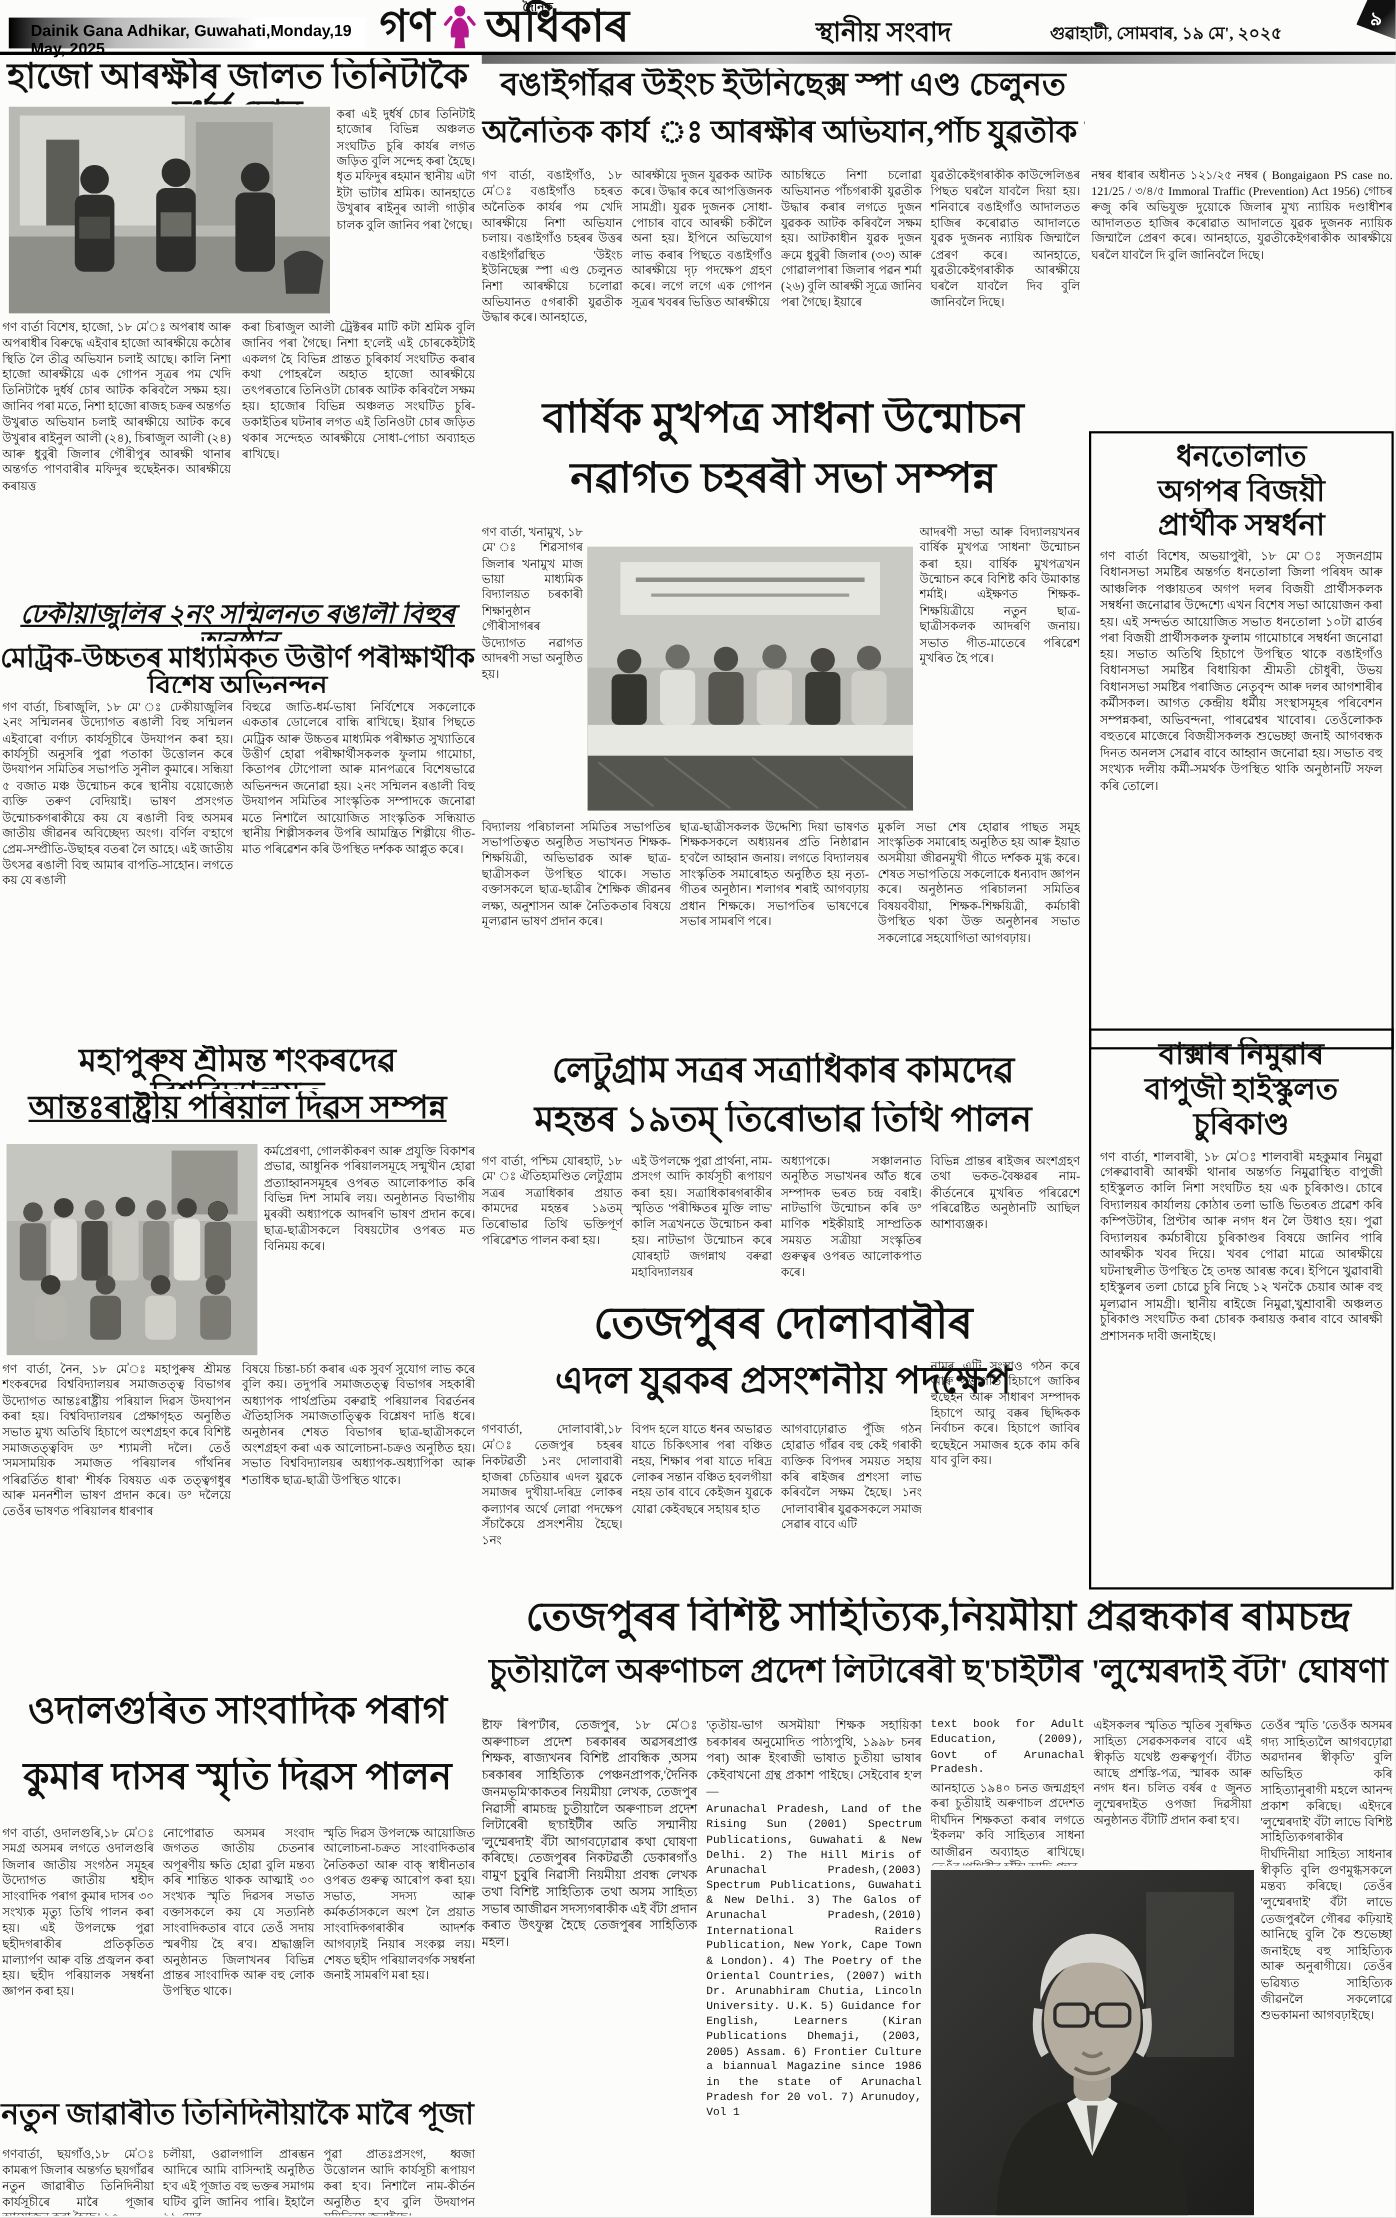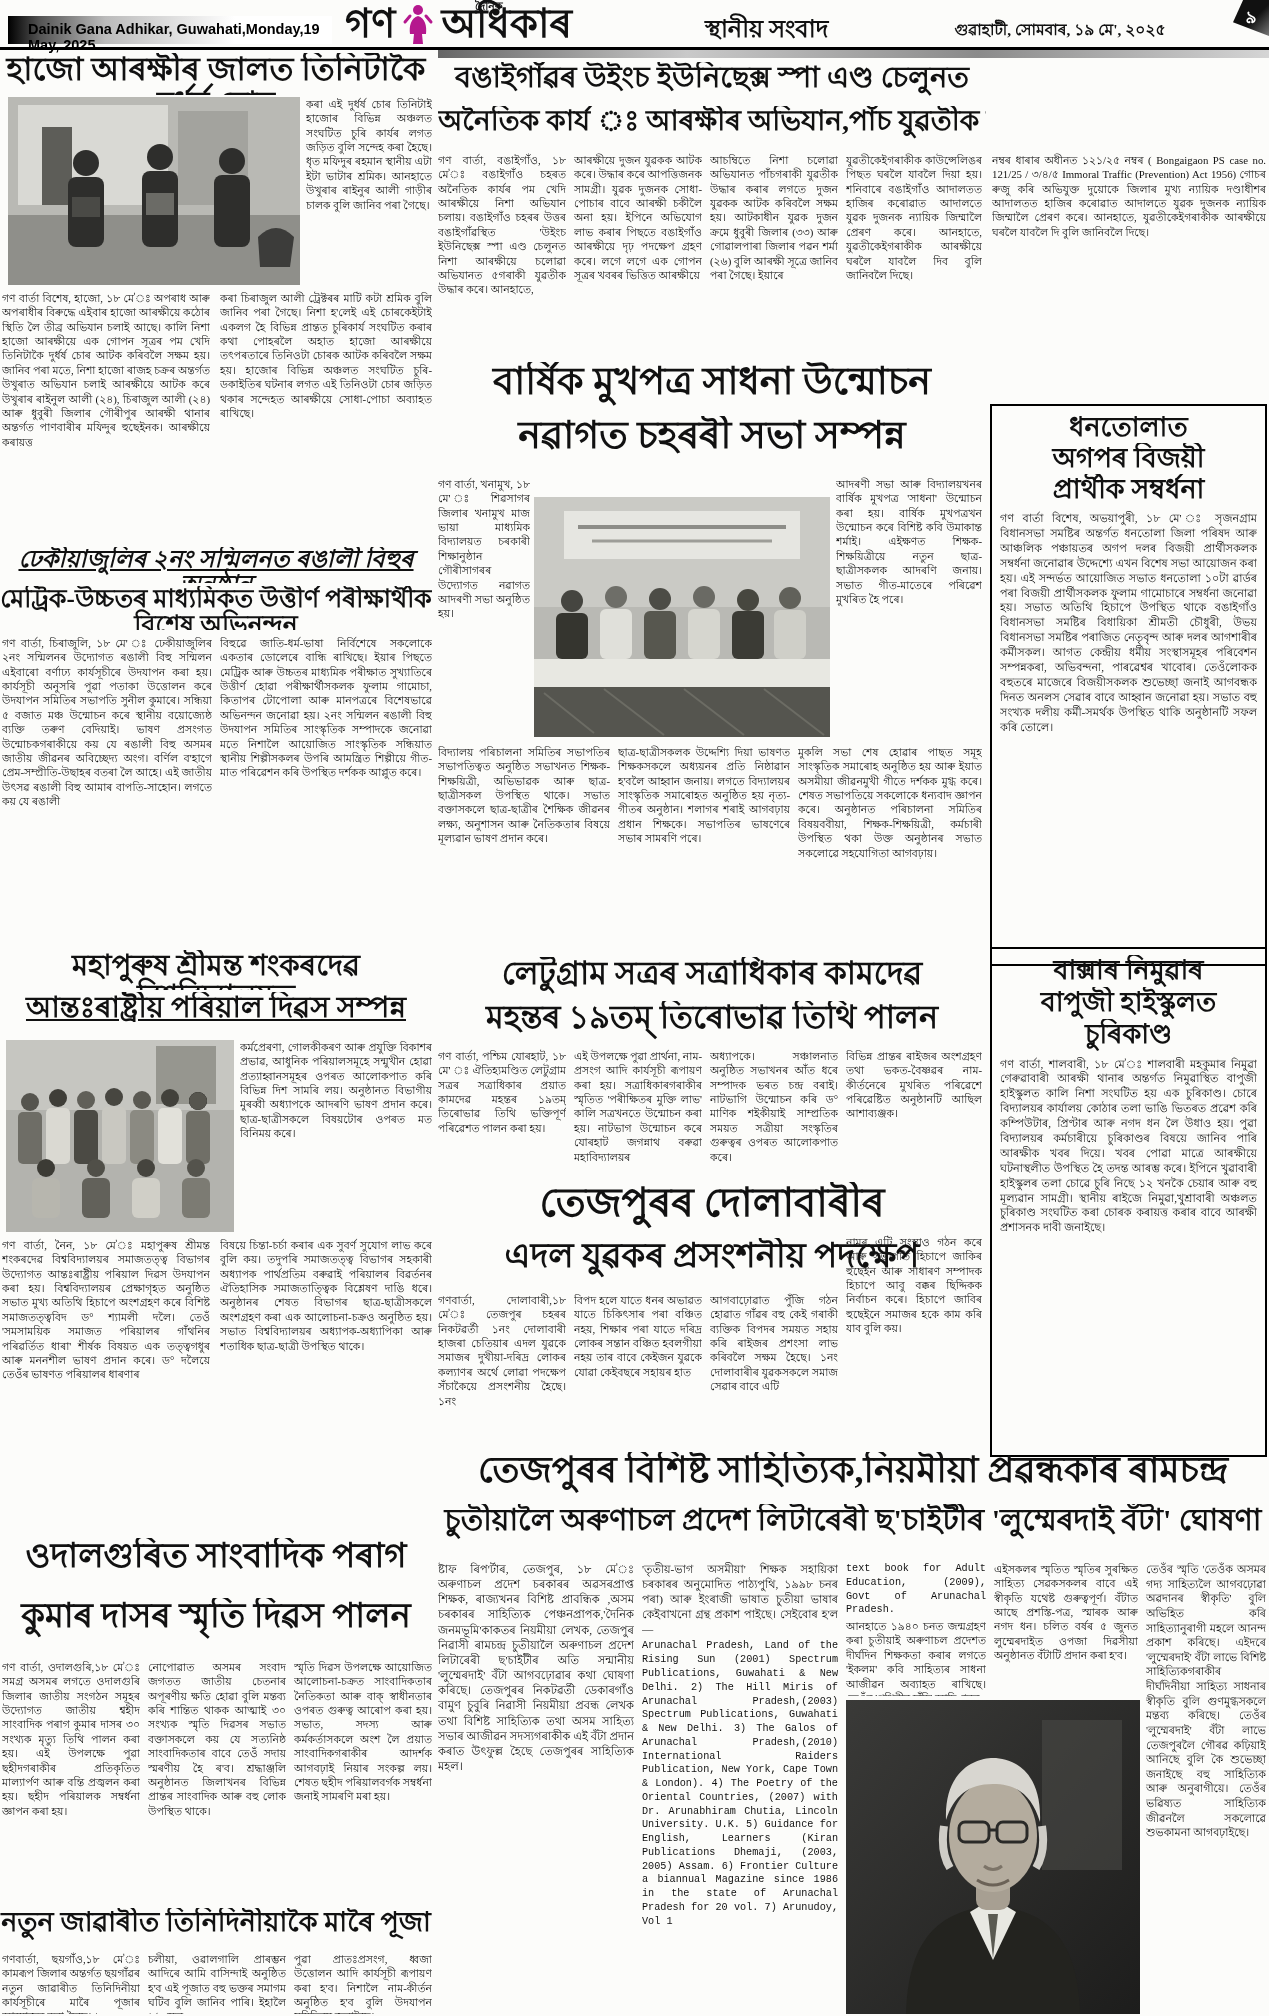--- a/index.html
+++ b/index.html
@@ -5,21 +5,21 @@
   html,body{margin:0;padding:0;background:#e8e8e4;}
   .page{position:relative;width:1269px;height:2016px;background:#fcfcfa;color:#111;
         font-family:"Liberation Serif","DejaVu Sans",serif;overflow:hidden;margin:0 auto;
         box-shadow:0 0 6px rgba(0,0,0,.4);}
   .abs{position:absolute;box-sizing:border-box;}
   .body-txt{font-size:10.8px;line-height:1.33;text-align:justify;overflow:hidden;word-break:break-word;}
   .hl{font-weight:700;text-align:center;line-height:1.05;overflow:hidden;white-space:nowrap;}
   .hl-wrap{white-space:normal;}
   .rule{background:#000;}
   .graybar{background:linear-gradient(90deg,#666,#c9c9c9 30%,#8a8a8a 65%,#d5d5d5);}
-  .boxed{border:2.5px solid #000;padding:6px 8px;margin-top:12px;}
+  .boxed{border:2.5px solid #000;padding:6px 8px;}
   .masthead{display:flex;align-items:center;gap:6px;font-weight:700;font-size:40px;line-height:1;}
   .eng{font-family:"Liberation Mono","DejaVu Sans Mono",monospace;font-size:10.2px;line-height:1.35;}
   .hdr-grad{background:linear-gradient(90deg,#000 0%,#555 10%,#bbb 30%,#fff 70%);}
   .wedge{background:linear-gradient(135deg,#111 55%,#777);color:#fff;display:flex;align-items:center;justify-content:center;
          font-weight:700;font-size:17px;clip-path:polygon(28% 0,100% 0,100% 100%,0 62%);}
   .photo{background:#c9c9c6;overflow:hidden;}
   svg{display:block;}
 </style>
 </head>
 <body>
@@ -38,21 +38,21 @@
         <svg width="34" height="40" viewBox="0 0 34 40">
           <circle cx="17" cy="6" r="5" fill="#b5188e"></circle>
           <path d="M17 12 C10 14 8 22 9 30 L13 30 L12 40 L22 40 L21 30 L25 30 C26 22 24 14 17 12 Z" fill="#b5188e"></path>
           <path d="M4 18 L9 12 M30 18 L25 12" stroke="#b5188e" stroke-width="3" stroke-linecap="round"></path>
         </svg>
       </span>
       <span>অধিকাৰ</span>
     </div>
   </div>
 
-  <div class="abs" style="left:705px;top:10px;width:160px;height:34px;font-size:24px;font-weight:700;text-align:left;">স্থানীয় সংবাদ</div>
+  <div class="abs" style="left:705px;top:10px;width:160px;height:34px;font-size:24px;font-weight:700;text-align:right;">স্থানীয় সংবাদ</div>
 
   <div class="abs" style="left:930px;top:18px;width:260px;height:24px;font-size:15.5px;font-weight:700;text-align:center;">গুৱাহাটী,  সোমবাৰ, ১৯ মে', ২০২৫</div>
 
   <div class="abs wedge" style="left:1233px;top:0;width:36px;height:36px;">
     <span>৯</span>
   </div>
 
   <div class="abs rule" style="left:0;top:47px;width:1269px;height:2.5px;"></div>
 
   <div class="abs hl hl-wrap" style="left:0;top:53px;width:432px;height:42px;font-size:32px;">হাজো আৰক্ষীৰ জালত তিনিটাকৈ দুৰ্ধৰ্ষ চোৰ</div>

